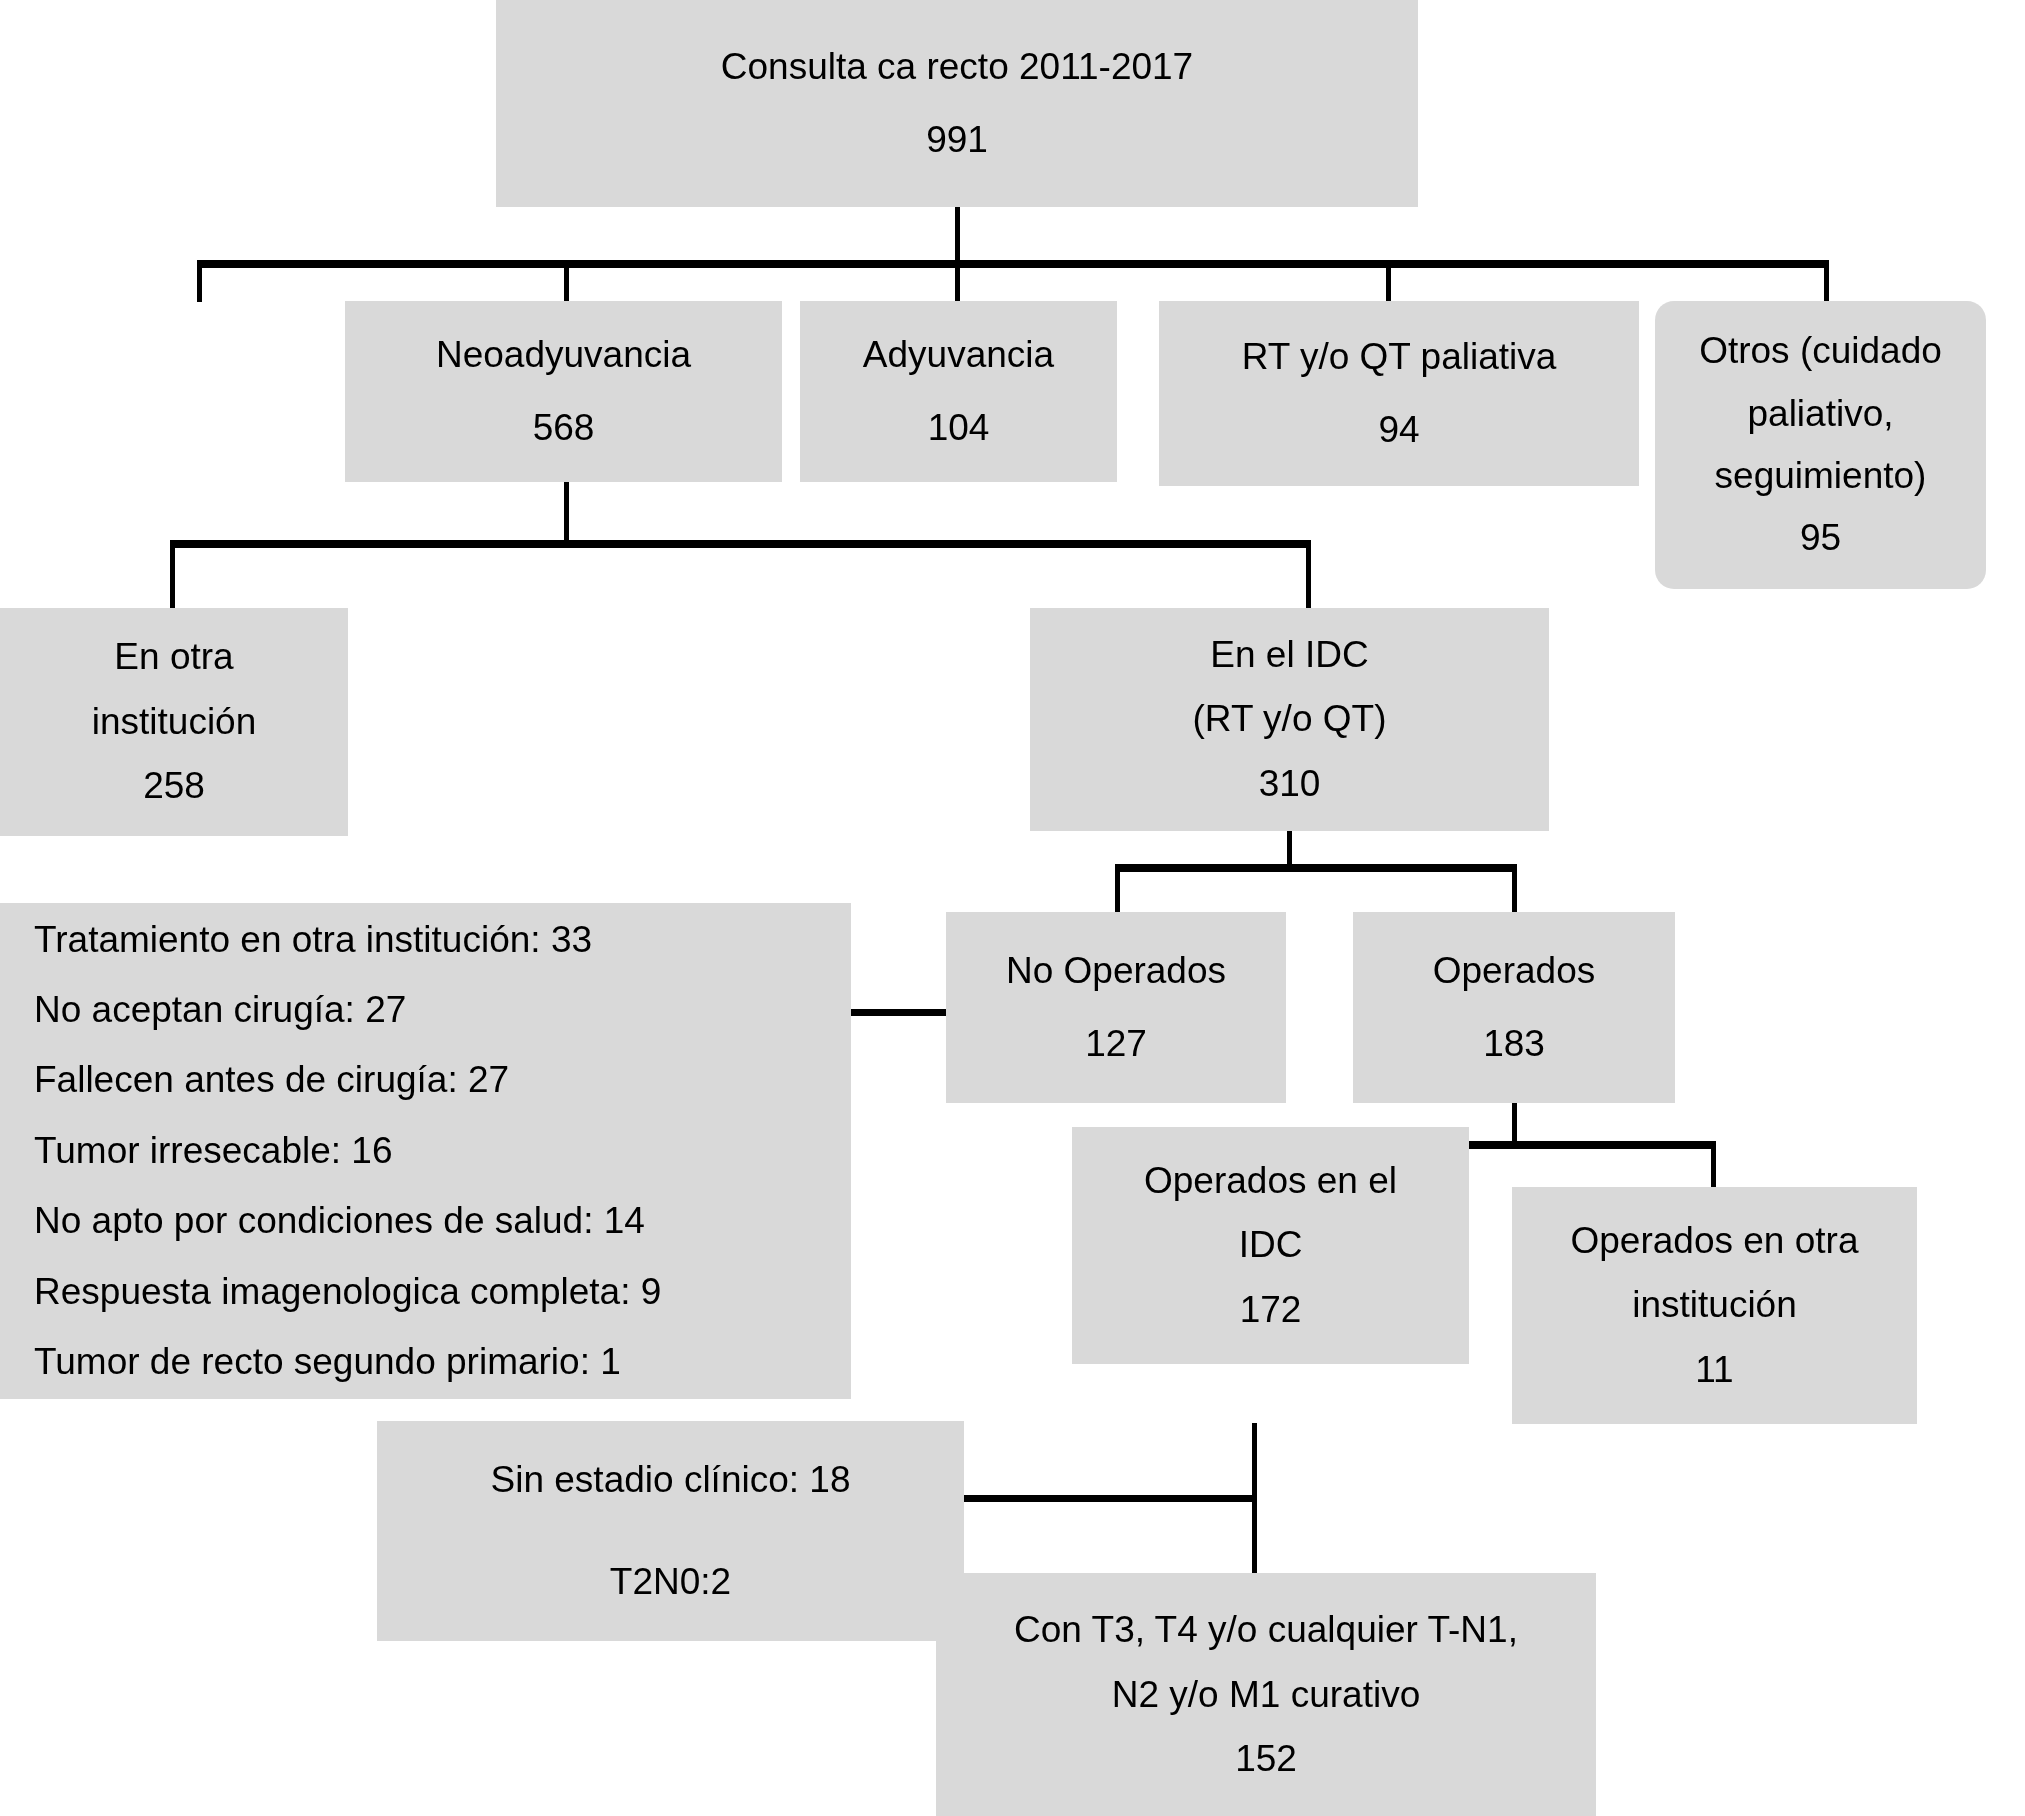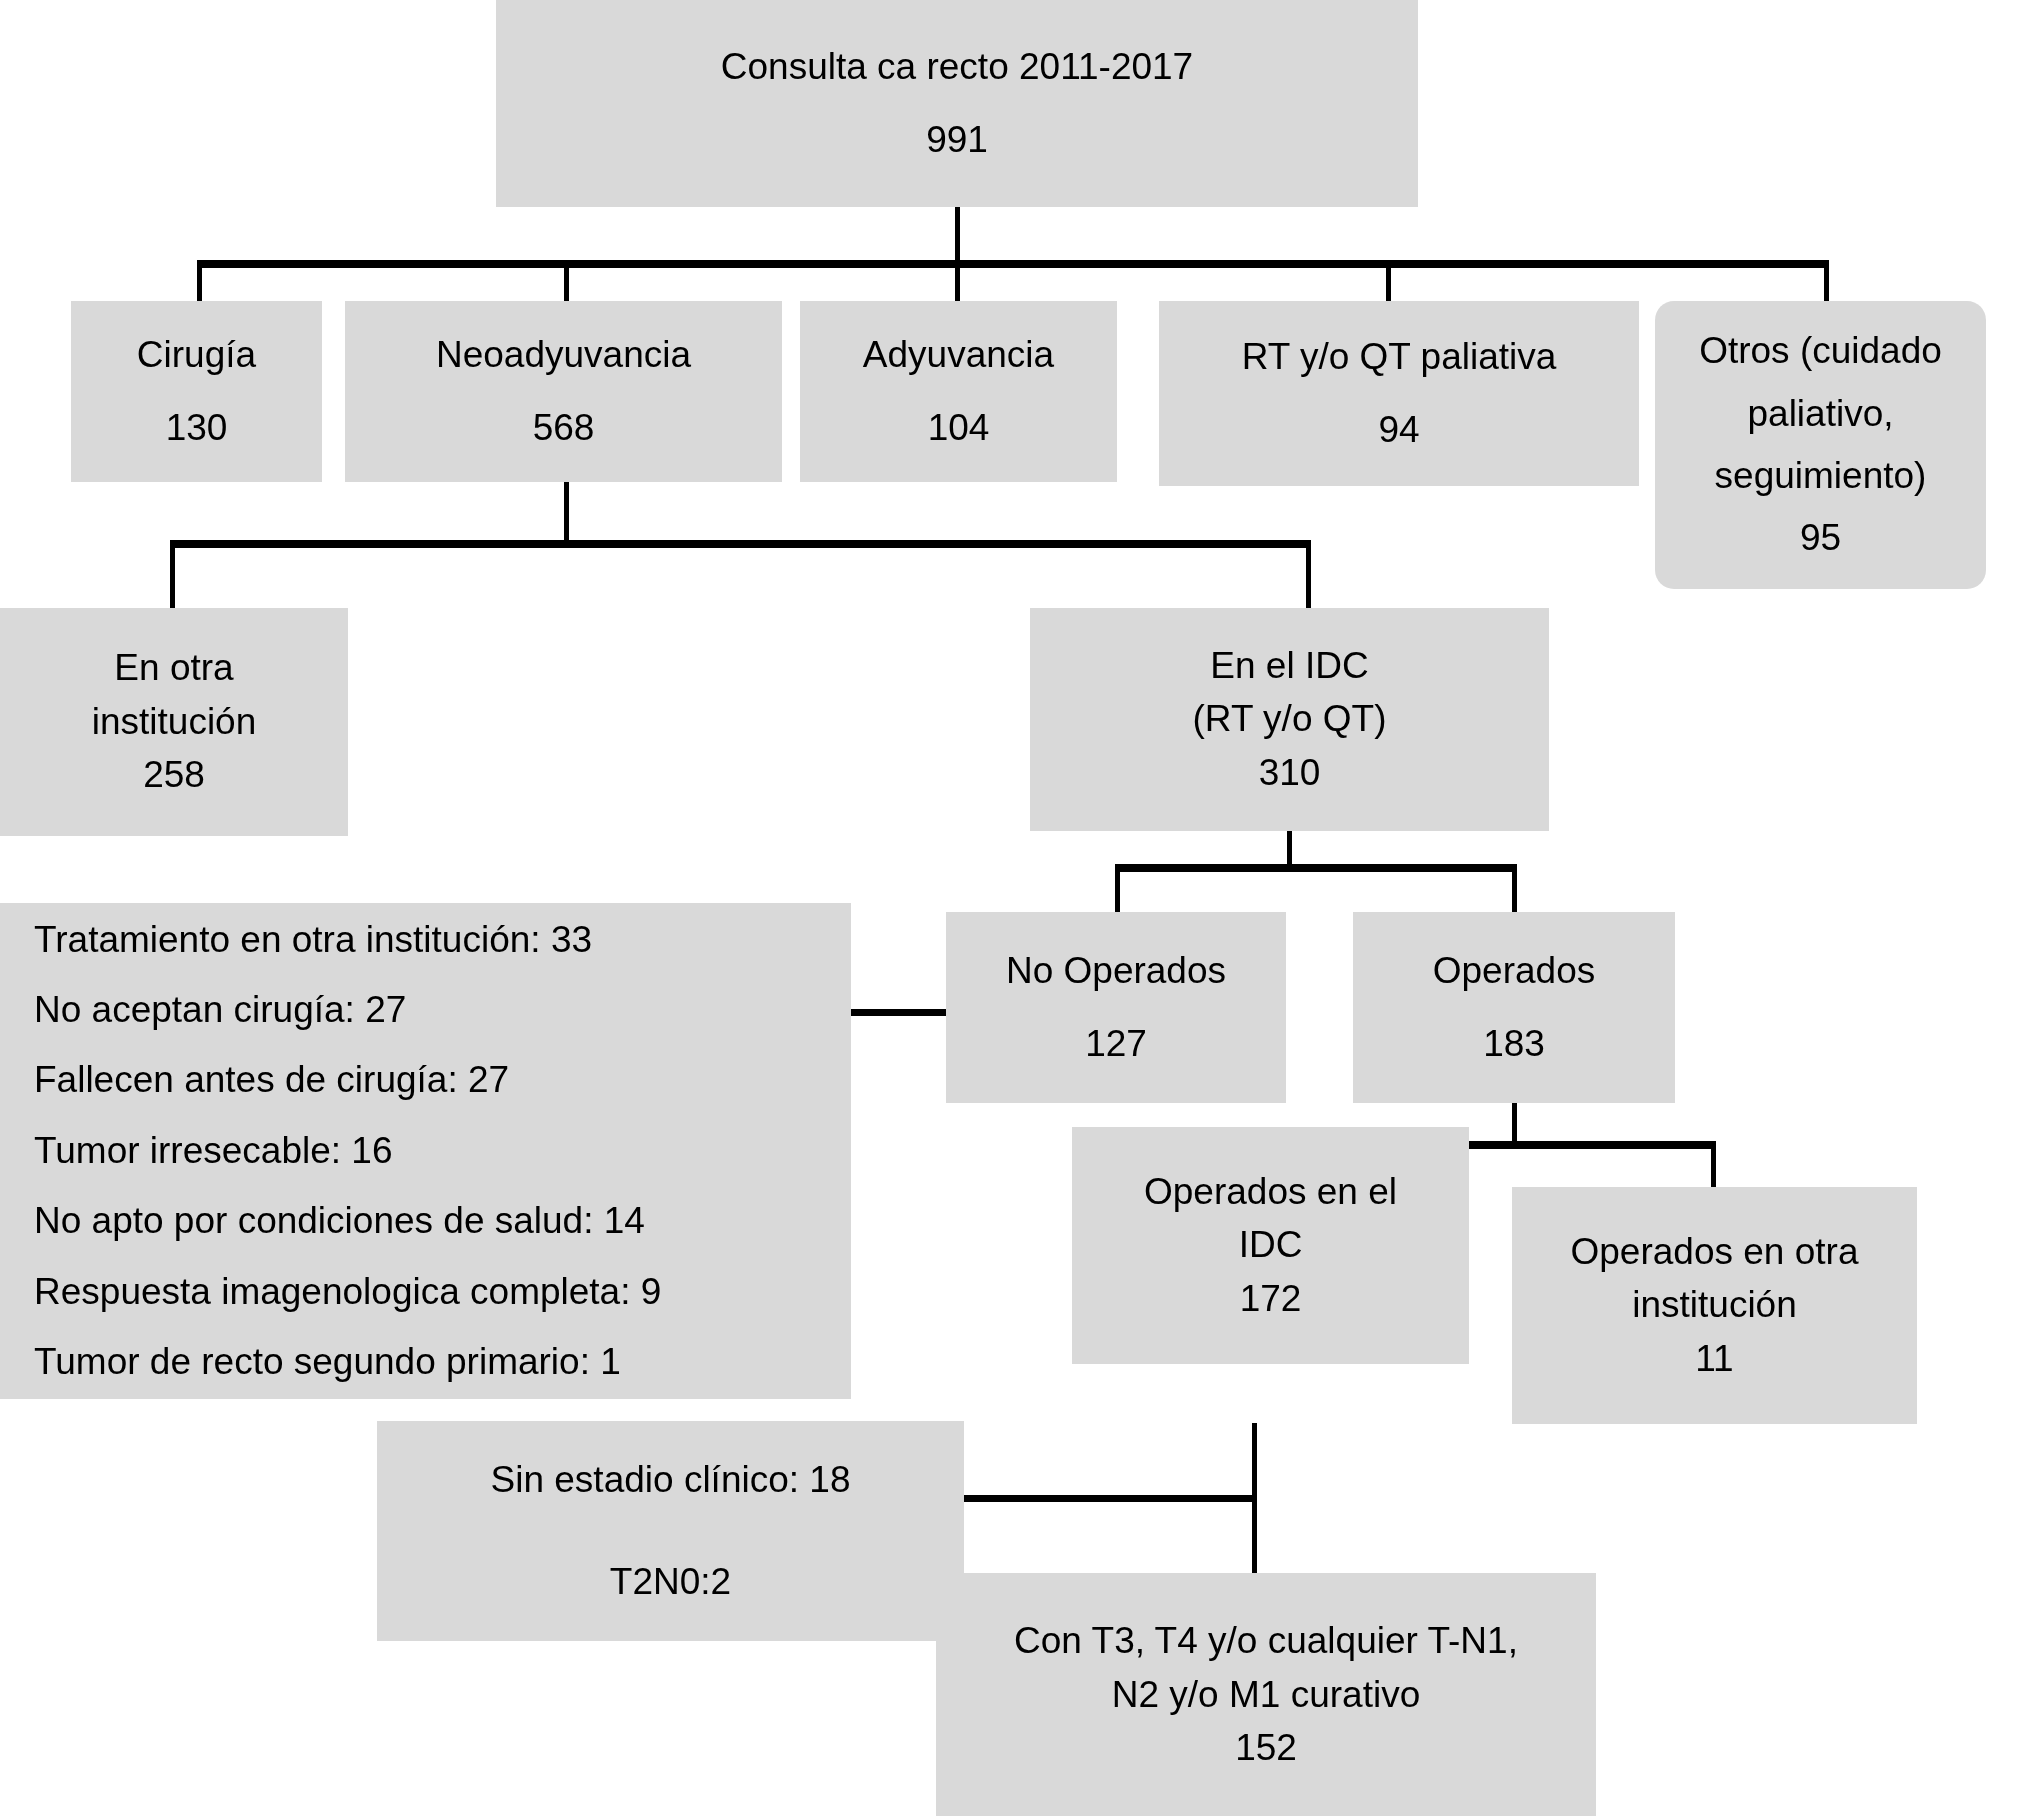--- a/index.html
+++ b/index.html
@@ -23,21 +23,21 @@
     flex-direction: column;
     align-items: center;
     justify-content: center;
     text-align: left;
     font-size: 37px;
     line-height: 1.2;
     row-gap: 29px;
     box-sizing: border-box;
   }
   .node span { display: block; }
-  .node.tight { row-gap: 9px; }
+  .node.tight { row-gap: 20px; }
   .node.gap4 { row-gap: 18px; border-radius: 19px; }
   .node.list {
     align-items: flex-start;
     text-align: left;
     padding-left: 34px;
     padding-right: 32px;
     row-gap: 26px;
     justify-content: center;
   }
   .node.bigGap { row-gap: 58px; }
@@ -77,24 +77,20 @@
   <div class="line" style="left:1711px;top:1141px;width:4.9px;height:47px"></div>
 
   <div class="line" style="left:1252px;top:1423px;width:4.9px;height:150px"></div>
   <div class="line" style="left:919px;top:1495px;width:336px;height:7.3px"></div>
 
   <div class="node" style="left:496px;top:0;width:922px;height:207px">
     <span>Consulta ca recto 2011-2017</span>
     <span>991</span>
   </div>
 
-  <div class="node" style="left:71px;top:301px;width:251px;height:181px">
-    <span>Cirugía</span>
-    <span>130</span>
-  </div>
 
   <div class="node" style="left:345px;top:301px;width:437px;height:181px">
     <span>Neoadyuvancia</span>
     <span>568</span>
   </div>
 
   <div class="node" style="left:800px;top:301px;width:317px;height:181px">
     <span>Adyuvancia</span>
     <span>104</span>
   </div>

